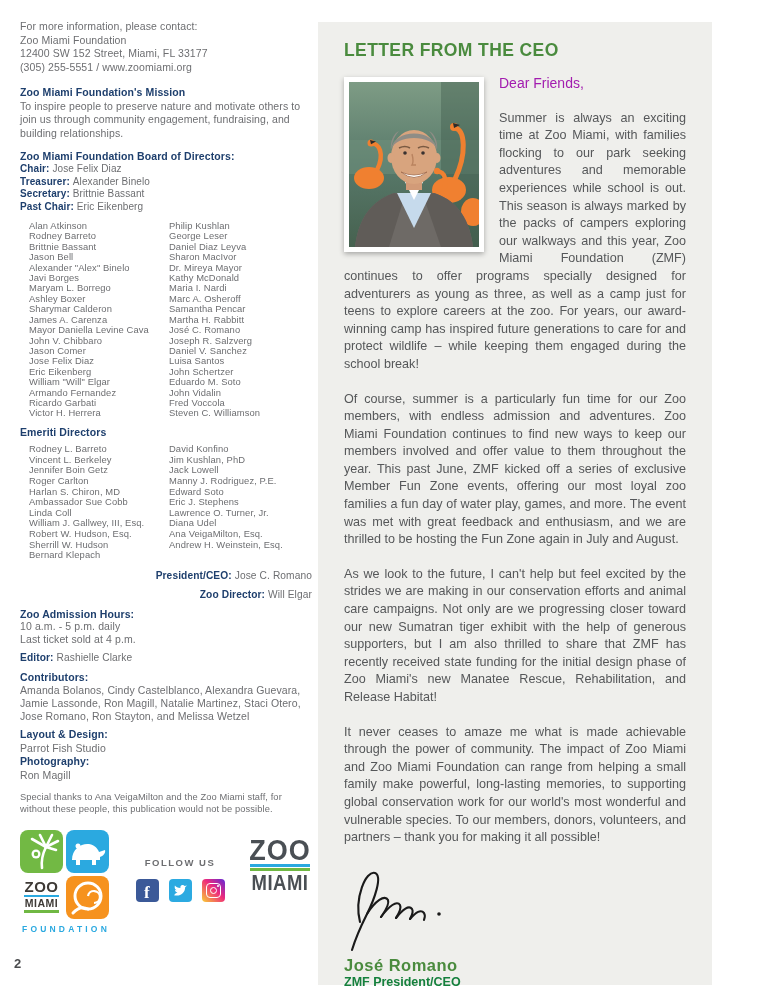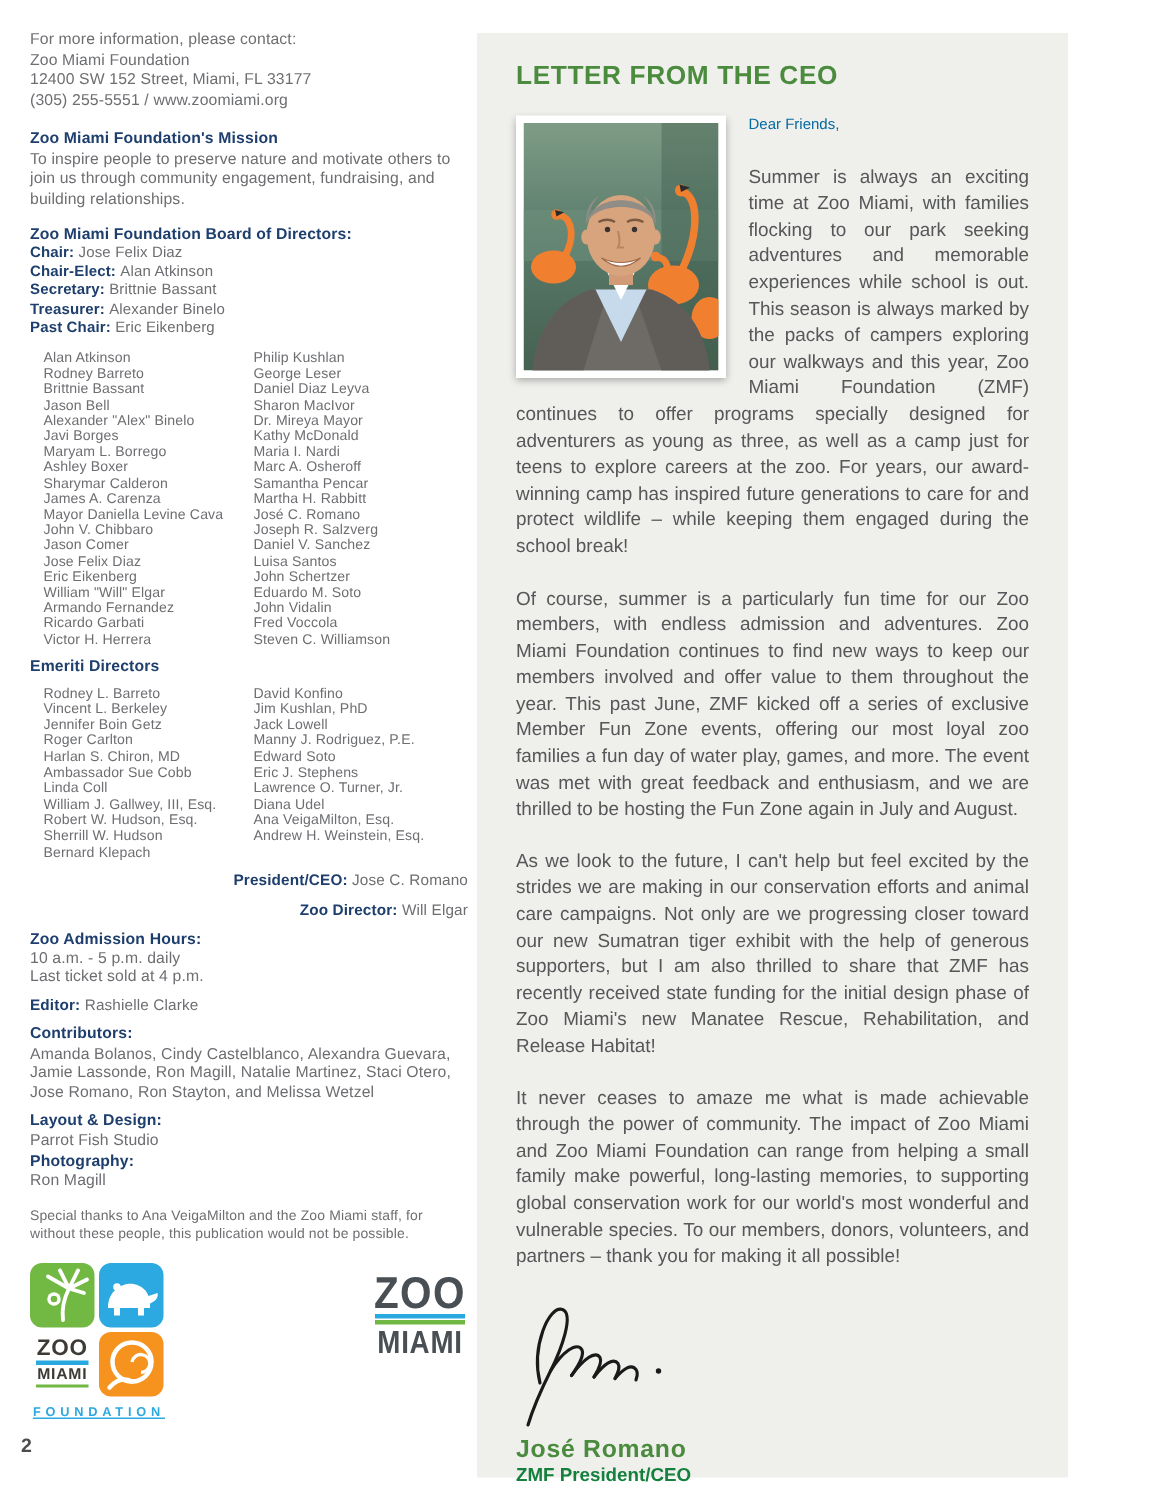--- a/index.html
+++ b/index.html
@@ -39,21 +39,21 @@
   .zmf-grid { display:grid; grid-template-columns:43px 43px; grid-template-rows:43px 43px; gap:3px; }
   .tile { border-radius:8px; overflow:hidden; position:relative; }
   .tile-green { background:#72b944; }
   .tile-blue  { background:#2ba9e0; }
   .tile-orange{ background:#f6921e; }
   .tile-text  { background:#fff; text-align:center; padding-top:3px; }
   .tile-zoo   { font-weight:bold; font-size:15px; color:#3e3a36; line-height:15px; letter-spacing:.5px; }
   .tile-miami { font-weight:bold; font-size:10.5px; color:#3e3a36; line-height:11px; letter-spacing:.5px; }
   .bar-teal  { height:2.5px; background:#2aa9e0; margin:1px 4px; }
   .bar-green { height:2.5px; background:#70b843; margin:1px 4px; }
-  .foundation-text { color:#2ba9e0; font-weight:bold; font-size:8.5px; letter-spacing:3.2px; text-align:center; margin-top:4px;text-decoration:underline; }
+  .foundation-text { color:#2ba9e0; font-weight:bold; font-size:8.5px; letter-spacing:3.2px; text-align:center; margin-top:4px; }
 
   .follow-block { width:118px; text-align:center; padding-top:26px; }
   .follow-label { color:#6d6e71; font-weight:bold; font-size:9.5px; letter-spacing:1.5px; margin-bottom:10px; }
   .social-row { display:flex; justify-content:center; gap:10px; }
   .social { width:23px; height:23px; border-radius:4px; display:flex; align-items:center; justify-content:center; }
   .fb { background:#3b5998; color:#fff; font-family:"Liberation Serif",serif; font-weight:bold; font-size:17px; padding-top:5px; height:18px; }
   .tw { background:#2caae1; }
   .ig { background:linear-gradient(45deg,#f9ce34 0%,#ee2a7b 55%,#6228d7 100%); }
   .ig-inner { width:13px; height:13px; border:1.8px solid #fff; border-radius:4px; position:relative; }
   .ig-circle { position:absolute; left:3px; top:3px; width:5px; height:5px; border:1.5px solid #fff; border-radius:50%; }
@@ -64,21 +64,21 @@
   .zm-miami { font-weight:bold; font-size:18.5px; line-height:19px; color:#4a4f54; letter-spacing:.5px; transform:scaleY(1.15); }
   .zm-bar-teal { height:3px; background:#2aa9e0; margin:2px 2px 1px; }
   .zm-bar-green { height:3px; background:#70b843; margin:0 2px 2px; }
 
   .page-number { position:absolute; left:14px; top:956px; color:#4a4c4e; font-weight:bold; font-size:13px; }
 
   
   .panel { position:absolute; left:318px; top:22px; width:394px; height:963px; background:#efefec; box-sizing:border-box; padding:18px 26px 0; }
   .letter-heading { color:#4a8b3e; font-weight:bold; font-size:17.5px; letter-spacing:.4px; margin-bottom:14px; }
   .photo-frame { float:left; width:130px; height:165px; background:#fff; padding:5px; box-shadow:0 2px 5px rgba(0,0,0,.3); margin:2px 15px 8px 0; }
-  .salutation { font-size:10px; line-height:17.6px; color:#0369a1; margin-bottom:17px; }
+  .salutation { font-size:14px; line-height:17.6px; color:#a21caf; margin-bottom:17px; }
   .letter-para { font-size:12.6px; line-height:17.6px; color:#555759; text-align:justify; margin-bottom:17px; }
   .signature-block { margin-top:2px; }
   .sig-name { color:#4a8b3e; font-weight:bold; font-size:16.5px; letter-spacing:.5px; line-height:18px; }
   .sig-title { color:#15803d; font-size:12.5px; line-height:16px;font-weight:bold; }
 </style>
 </head>
 <body>
 
 <div class="left-col">
 
@@ -92,23 +92,22 @@
 
   <div class="mission">
     <div class="section-head">Zoo Miami Foundation's Mission</div>
     <div>To inspire people to preserve nature and motivate others to join us through community engagement, fundraising, and building relationships.</div>
   </div>
 
   <div class="board-block">
     <div class="section-head">Zoo Miami Foundation Board of Directors:</div>
     <div>
         <div class="pair-row"><span class="pair-label">Chair: </span><span>Jose Felix Diaz</span></div>
-        <div class="pair-row"><span class="pair-label">Chair-Elect: </span><span>Alan Atkinson</span></div>
+        <div class="pair-row"><span class="pair-label">Treasurer: </span><span>Alexander Binelo</span></div>
         <div class="pair-row"><span class="pair-label">Secretary: </span><span>Brittnie Bassant</span></div>
-        <div class="pair-row"><span class="pair-label">Treasurer: </span><span>Alexander Binelo</span></div>
         <div class="pair-row"><span class="pair-label">Past Chair: </span><span>Eric Eikenberg</span></div>
       </div>
     <div class="name-cols">
       <div class="name-col1">
           <div class="member-item">Alan Atkinson</div>
           <div class="member-item">Rodney Barreto</div>
           <div class="member-item">Brittnie Bassant</div>
           <div class="member-item">Jason Bell</div>
           <div class="member-item">Alexander "Alex" Binelo</div>
           <div class="member-item">Javi Borges</div>
@@ -248,20 +247,37 @@
           <svg width="43" height="43" viewBox="0 0 43 43">
             <circle cx="22" cy="20" r="13" fill="none" stroke="#ffffff" stroke-width="3"></circle>
             <path d="M22,20 a6,6 0 1,1 6,7" fill="none" stroke="#ffffff" stroke-width="2.2"></path>
             <path d="M7,37 Q14,29 22,33" fill="none" stroke="#ffffff" stroke-width="3" stroke-linecap="round"></path>
           </svg>
         </div>
       </div>
       <div class="foundation-text">FOUNDATION</div>
     </div>
 
+    <div class="follow-block">
+      <div class="follow-label">FOLLOW US</div>
+      <div class="social-row">
+        <div class="social fb">f</div>
+        <div class="social tw">
+          <svg width="15" height="13" viewBox="0 0 16 14">
+            <path d="M1,12 C7,14 13,10 13,3.5 L15,1.5 L12.5,2.2 C11.5,0.5 9,0.6 8.2,2.2 C7.6,3.4 8,4.4 8,4.4 C5.2,4.4 3,2.8 2,1.6 C1.2,4 2.2,5.8 3.8,6.6 L2,6.4 C2.2,8.2 3.6,9 4.8,9.2 L2.6,10.2 Z" fill="#ffffff"></path>
+          </svg>
+        </div>
+        <div class="social ig">
+          <div class="ig-inner">
+            <div class="ig-circle"></div>
+              <div class="ig-dot"></div>
+          </div>
+        </div>
+      </div>
+    </div>
 
     <div class="zoomiami-logo">
       <div class="zm-zoo">ZOO</div>
       <div class="zm-bar-teal"></div>
       <div class="zm-bar-green"></div>
       <div class="zm-miami">MIAMI</div>
     </div>
   </div>
 
 </div>

